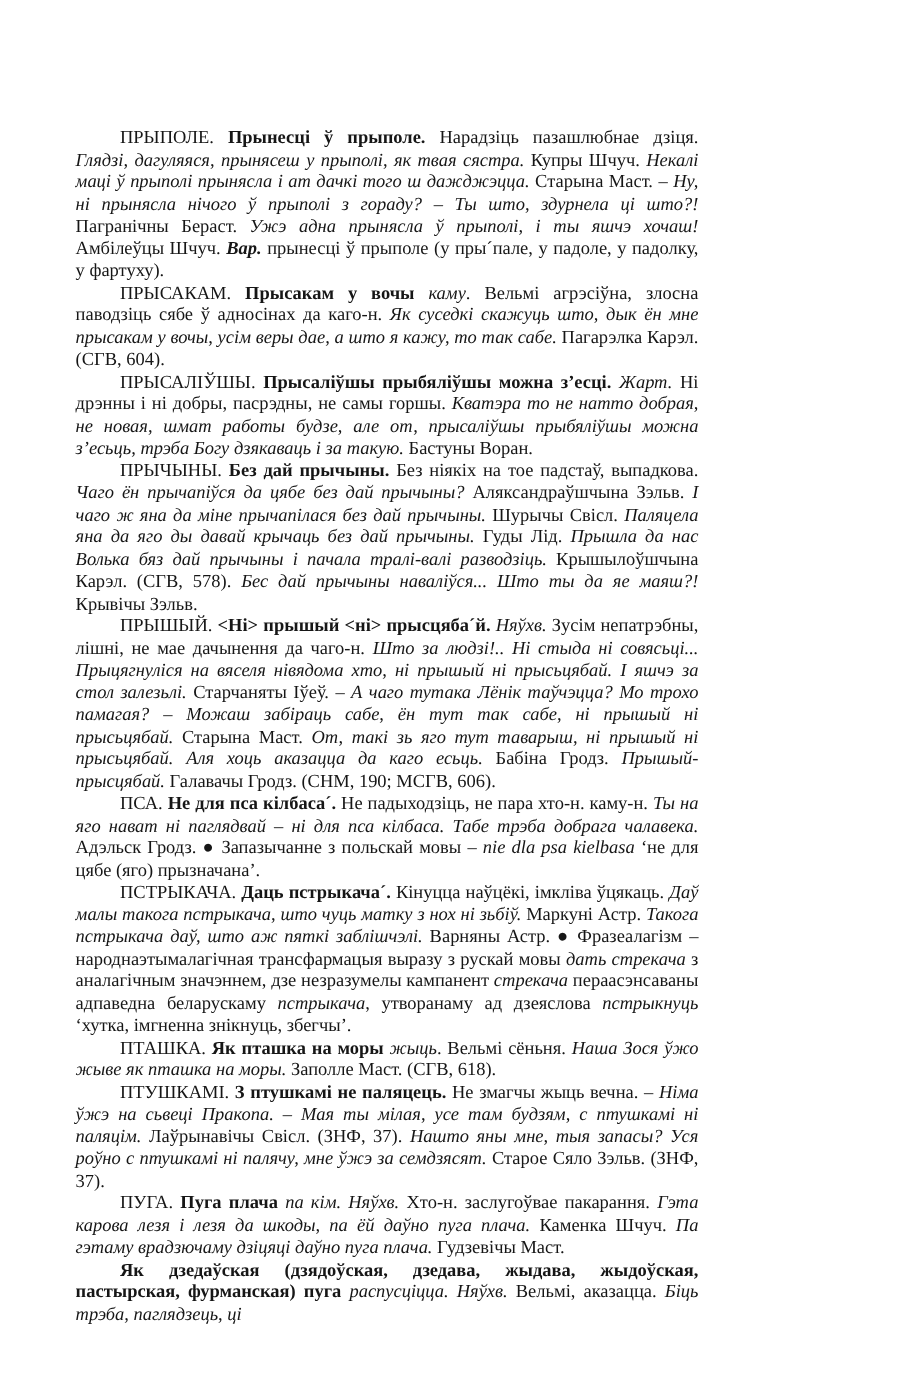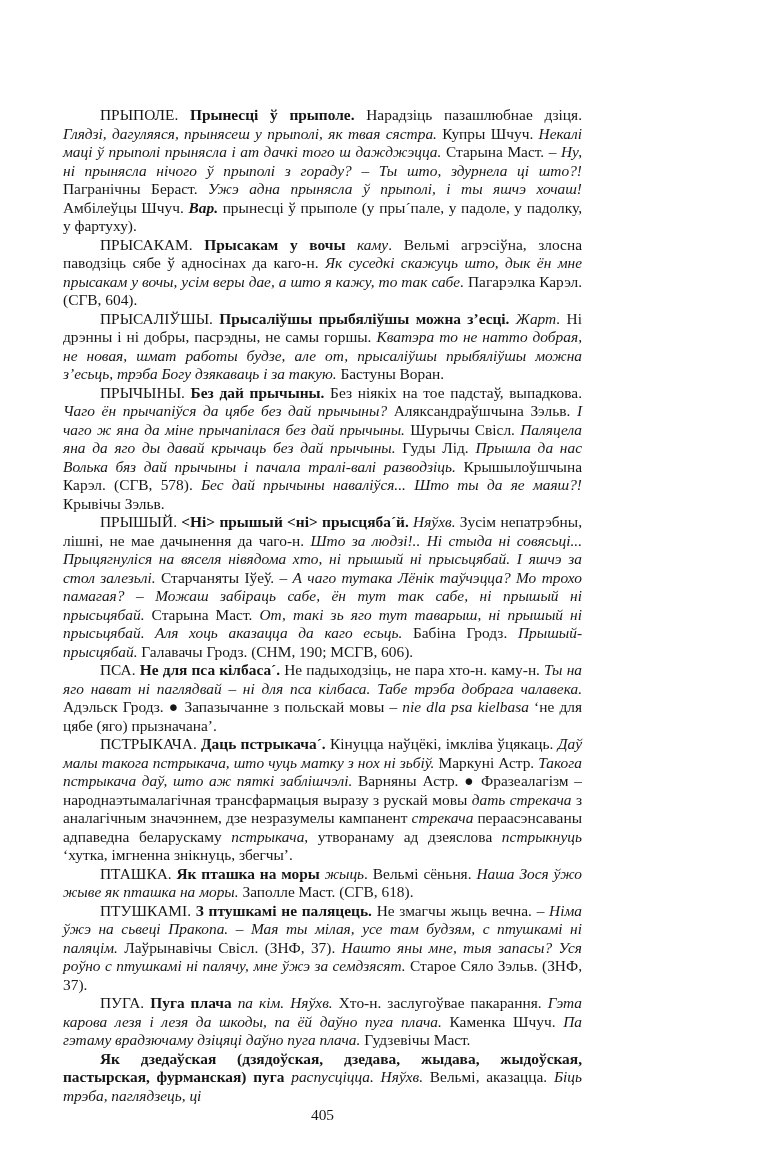--- a/index.html
+++ b/index.html
@@ -51,14 +51,13 @@
       <p class="entry"><span class="run r">ПРЫСАЛІЎШЫ. </span><span class="run b">Прысаліўшы прыбяліўшы можна з’есці. </span><span class="run i">Жарт. </span><span class="run r">Ні дрэнны і ні добры, пасрэдны, не самы горшы. </span><span class="run i">Кватэра то не натто добрая, не новая, шмат работы будзе, але от, прысаліўшы прыбяліўшы можна з’есьць, трэба Богу дзякаваць і за такую. </span><span class="run r">Бастуны Воран.</span></p>
       <p class="entry"><span class="run r">ПРЫЧЫНЫ. </span><span class="run b">Без дай прычыны. </span><span class="run r">Без ніякіх на тое падстаў, выпадкова. </span><span class="run i">Чаго ён прычапіўся да цябе без дай прычыны? </span><span class="run r">Аляксандраўшчына Зэльв. </span><span class="run i">І чаго ж яна да міне прычапілася без дай прычыны. </span><span class="run r">Шурычы Свісл. </span><span class="run i">Паляцела яна да яго ды давай крычаць без дай прычыны. </span><span class="run r">Гуды Лід. </span><span class="run i">Прышла да нас Волька бяз дай прычыны і пачала тралі-валі разводзіць. </span><span class="run r">Крышылоўшчына Карэл. (СГВ, 578). </span><span class="run i">Бес дай прычыны наваліўся... Што ты да яе маяш?! </span><span class="run r">Крывічы Зэльв.</span></p>
       <p class="entry"><span class="run r">ПРЫШЫЙ. </span><span class="run b">&lt;Ні&gt; прышый &lt;ні&gt; прысцяба´й. </span><span class="run i">Няўхв. </span><span class="run r">Зусім непатрэбны, лішні, не мае дачынення да чаго-н. </span><span class="run i">Што за людзі!.. Ні стыда ні совясьці... Прыцягнуліся на вяселя нівядома хто, ні прышый ні прысьцябай. І яшчэ за стол залезьлі. </span><span class="run r">Старчаняты Іўеў. </span><span class="run i">– А чаго тутака Лёнік таўчэцца? Мо трохо памагая? – Можаш забіраць сабе, ён тут так сабе, ні прышый ні прысьцябай. </span><span class="run r">Старына Маст. </span><span class="run i">От, такі зь яго тут таварыш, ні прышый ні прысьцябай. Аля хоць аказацца да каго есьць. </span><span class="run r">Бабіна Гродз. </span><span class="run i">Прышый-прысцябай. </span><span class="run r">Галавачы Гродз. (СНМ, 190; МСГВ, 606).</span></p>
       <p class="entry"><span class="run r">ПСА. </span><span class="run b">Не для пса кілбаса´. </span><span class="run r">Не падыходзіць, не пара хто-н. каму-н. </span><span class="run i">Ты на яго нават ні паглядвай – ні для пса кілбаса. Табе трэба добрага чалавека. </span><span class="run r">Адэльск Гродз. ● Запазычанне з польскай мовы – </span><span class="run i">nie dla psa kielbasa </span><span class="run r">‘не для цябе (яго) прызначана’.</span></p>
       <p class="entry"><span class="run r">ПСТРЫКАЧА. </span><span class="run b">Даць пстрыкача´. </span><span class="run r">Кінуцца наўцёкі, імкліва ўцякаць. </span><span class="run i">Даў малы такога пстрыкача, што чуць матку з нох ні зьбіў. </span><span class="run r">Маркуні Астр. </span><span class="run i">Такога пстрыкача даў, што аж пяткі заблішчэлі. </span><span class="run r">Варняны Астр. ● Фразеалагізм – народнаэтымалагічная трансфармацыя выразу з рускай мовы </span><span class="run i">дать стрекача </span><span class="run r">з аналагічным значэннем, дзе незразумелы кампанент </span><span class="run i">стрекача </span><span class="run r">пераасэнсаваны адпаведна беларускаму </span><span class="run i">пстрыкача</span><span class="run r">, утворанаму ад дзеяслова </span><span class="run i">пстрыкнуць </span><span class="run r">‘хутка, імгненна знікнуць, збегчы’.</span></p>
       <p class="entry"><span class="run r">ПТАШКА. </span><span class="run b">Як пташка на моры </span><span class="run i">жыць</span><span class="run r">. Вельмі сёньня. </span><span class="run i">Наша Зося ўжо жыве як пташка на моры. </span><span class="run r">Заполле Маст. (СГВ, 618).</span></p>
       <p class="entry"><span class="run r">ПТУШКАМІ. </span><span class="run b">З птушкамі не паляцець. </span><span class="run r">Не змагчы жыць вечна. </span><span class="run i">– Німа ўжэ на сьвеці Пракопа. – Мая ты мілая, усе там будзям, с птушкамі ні паляцім. </span><span class="run r">Лаўрынавічы Свісл. (ЗНФ, 37). </span><span class="run i">Нашто яны мне, тыя запасы? Уся роўно с птушкамі ні палячу, мне ўжэ за семдзясят. </span><span class="run r">Старое Сяло Зэльв. (ЗНФ, 37).</span></p>
       <p class="entry"><span class="run r">ПУГА. </span><span class="run b">Пуга плача </span><span class="run i">па кім. Няўхв. </span><span class="run r">Хто-н. заслугоўвае пакарання. </span><span class="run i">Гэта карова лезя і лезя да шкоды, па ёй даўно пуга плача. </span><span class="run r">Каменка Шчуч. </span><span class="run i">Па гэтаму врадзючаму дзіцяці даўно пуга плача. </span><span class="run r">Гудзевічы Маст.</span></p>
       <p class="entry"><span class="run b">Як дзедаўская (дзядоўская, дзедава, жыдава, жыдоўская, пастырская, фурманская) пуга </span><span class="run i">распусціцца. Няўхв. </span><span class="run r">Вельмі, аказацца. </span><span class="run i">Біць трэба, паглядзець, ці</span></p>
     </main>
-  <footer class="page-number">405</footer>
 </div>
 
 </body></html>

